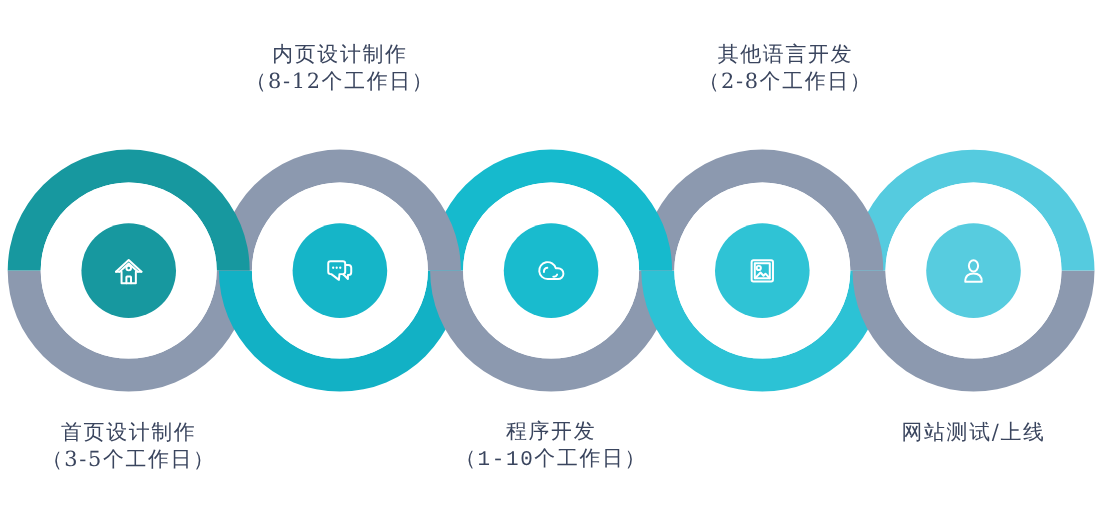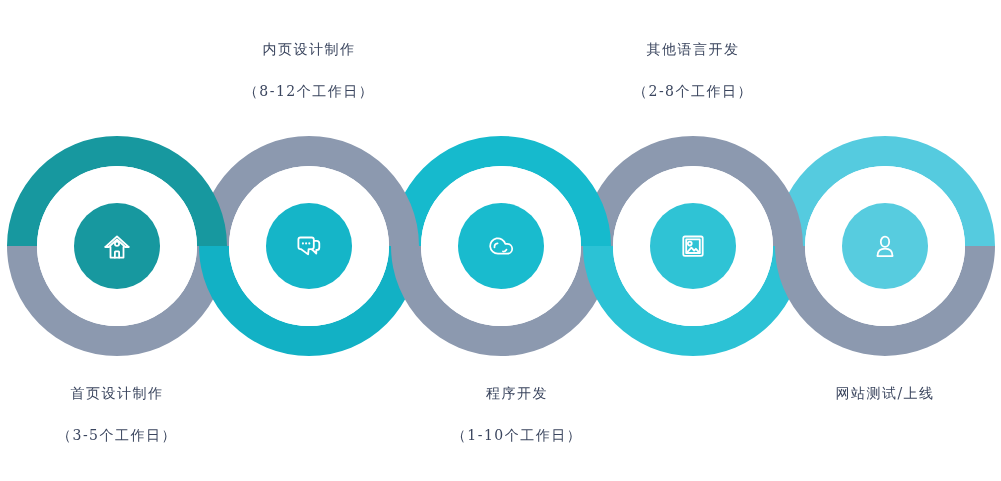--- a/index.html
+++ b/index.html
@@ -3,27 +3,27 @@
 <meta charset="utf-8">
 <style>
   html,body{margin:0;padding:0;background:#ffffff;}
   .canvas{
     position:relative;width:1001px;height:481px;background:#ffffff;overflow:hidden;
     font-family:"DejaVu Serif", serif;
   }
   svg.rings{position:absolute;left:0;top:0;display:block;}
   .label{
     position:absolute;width:260px;text-align:center;color:#3A455E;
-    font-size:14px;line-height:25px;letter-spacing:1.5px;
+    font-size:19px;line-height:25px;letter-spacing:1.5px;
   }
-  .label .duration{margin-top:17px;text-align:center;}
+  .label .duration{text-align:center;}
   .label .duration:empty{display:none;}
   .pos-top{top:37px;}
   .pos-bottom{top:381px;}
-  .s1{left:-13px;} .s2{left:179px;} .s3{left:387px;} .s4{left:563px;} .s5{left:755px;}
+  .s1{left:-13px;} .s2{left:179px;} .s3{left:371px;font-family:Liberation Mono, monospace;} .s4{left:584px;} .s5{left:755px;}
 </style>
 </head>
 <body>
 
 <div class="canvas">
   <svg class="rings" width="1001" height="481" viewBox="0 0 1001 481">
       <path d="M 7 246 A 110 110 0 0 0 227 246 L 197 246 A 80 80 0 0 1 37 246 Z" fill="#8C99AF"></path>
       <path d="M 199 246 A 110 110 0 0 0 419 246 L 389 246 A 80 80 0 0 1 229 246 Z" fill="#12B1C5"></path>
       <path d="M 391 246 A 110 110 0 0 0 611 246 L 581 246 A 80 80 0 0 1 421 246 Z" fill="#8C99AF"></path>
       <path d="M 583 246 A 110 110 0 0 0 803 246 L 773 246 A 80 80 0 0 1 613 246 Z" fill="#2CC2D5"></path>

